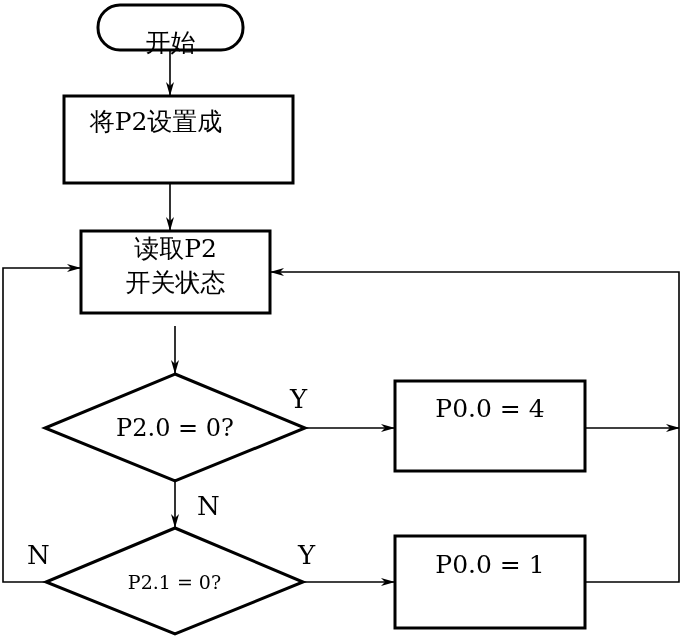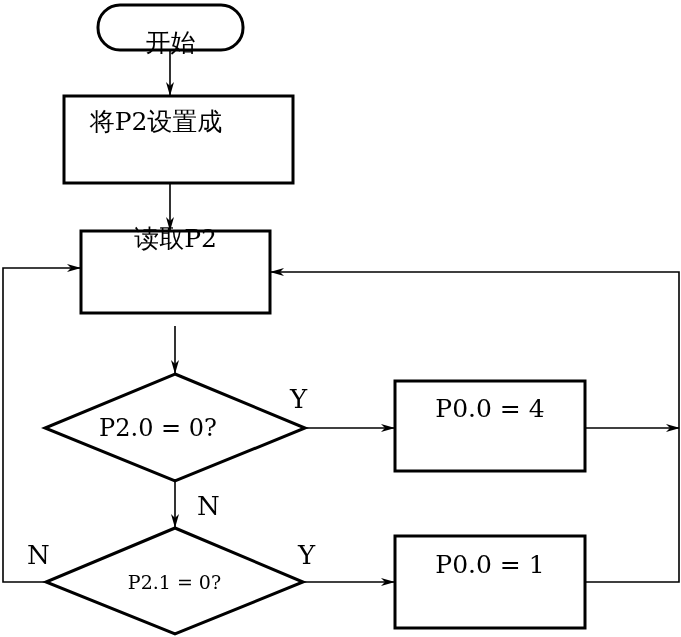--- a/index.html
+++ b/index.html
@@ -39,25 +39,26 @@
     <polyline points="585,582 679,582 679,272 271,272" stroke-width="1.6" marker-end="url(#arr)"></polyline>
   </g>
 </svg>
 
 <div class="lbl" style="left:98px;top:10px;width:145px;margin-top:16px;">开始</div>
 
 <div class="lbl" style="left:64px;top:105px;width:184px;">
   <div>将P2设置成</div>
 </div>
 
-<div class="lbl" style="left:81px;top:222px;width:189px;">
+<div class="lbl" style="left:81px;top:232px;width:189px;">
   <div>读取P2</div>
+  <div>开关状态</div>
 </div>
 
-<div class="lbl" style="left:28px;top:411px;width:260px;font-size:24px;">P2.0 = 0?</div>
+<div class="lbl" style="left:45px;top:411px;width:260px;font-size:24px;">P2.0 = 0?</div>
 <div class="lbl" style="left:46px;top:565px;width:257px;font-size:19px;">P2.1 = 0?</div>
 
 <div class="yn" style="left:290px;top:385px;">Y</div>
 <div class="yn" style="left:197px;top:492px;">N</div>
 <div class="yn" style="left:298px;top:541px;">Y</div>
 <div class="yn" style="left:27px;top:541px;">N</div>
 
 <div class="lbl" style="left:395px;top:392px;width:190px;">
   <div>P0.0 = 4</div>
 </div>

